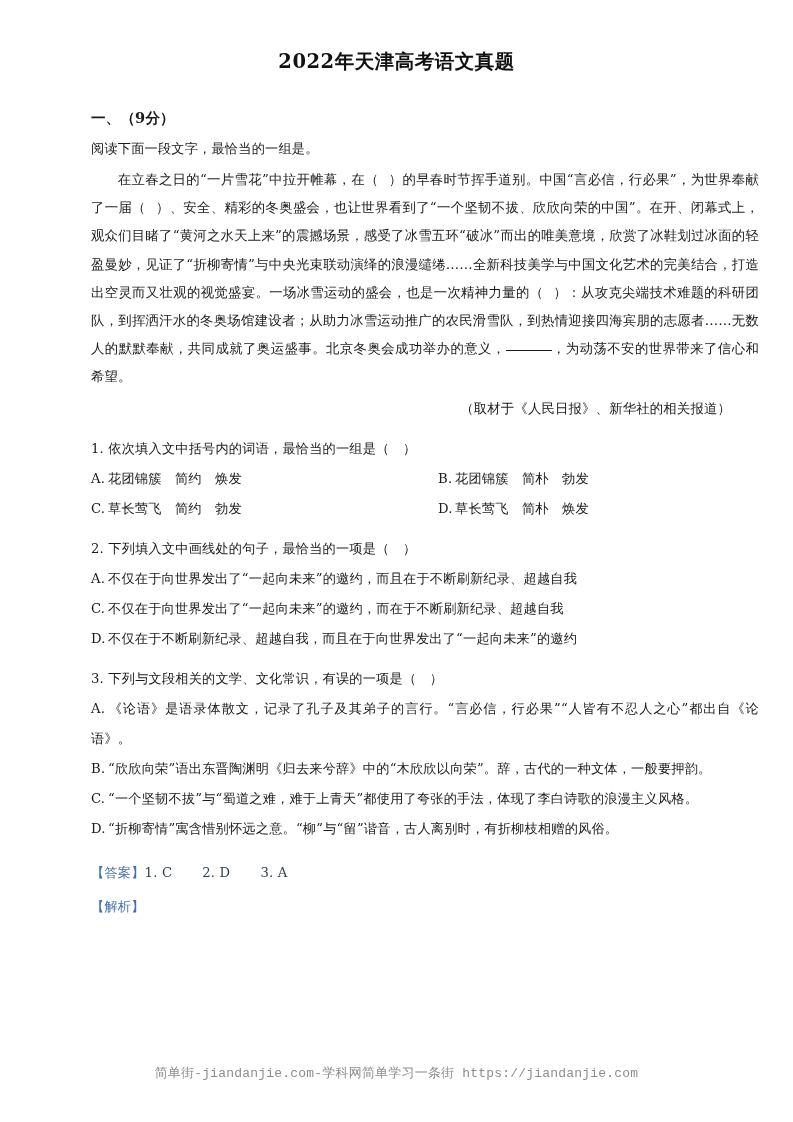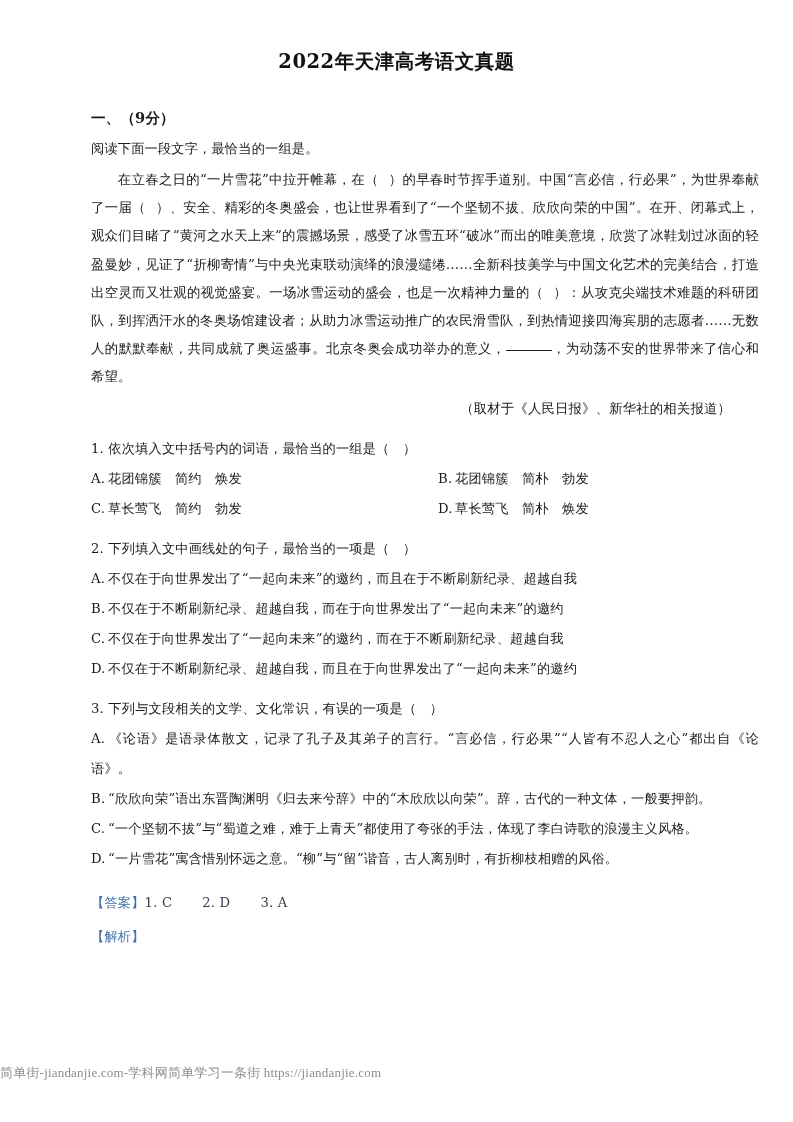--- a/index.html
+++ b/index.html
@@ -129,23 +129,24 @@
     line-height: 30px;
     color: #4472a8;
     margin-top: 4px;
     letter-spacing: 0.2px;
   }
   .footer {
     position: absolute;
     left: 0;
     top: 1064px;
     width: 793px;
+    text-align: center;
     font-size: 13px;
     color: #8d8d8d;
-    font-family: Liberation Serif, serif;
+    font-family: Liberation Mono, monospace;
     letter-spacing: 0.2px;
   }
 </style>
 </head>
 <body>
 
 <div class="page">
 
   <div class="doc-title">2022年天津高考语文真题</div>
 
@@ -165,31 +166,30 @@
         <div class="opt"><span class="opt-label">A.</span><span>花团锦簇　简约　焕发</span></div>
         <div class="opt"><span class="opt-label">B.</span><span>花团锦簇　简朴　勃发</span></div>
         <div class="opt"><span class="opt-label">C.</span><span>草长莺飞　简约　勃发</span></div>
         <div class="opt"><span class="opt-label">D.</span><span>草长莺飞　简朴　焕发</span></div>
       </div>
     </div>
 
     <div class="q-block">
       <div class="q-stem">2. 下列填入文中画线处的句子，最恰当的一项是（　）</div>
       <div class="opt-wide"><span class="opt-label">A.</span><span>不仅在于向世界发出了“一起向未来”的邀约，而且在于不断刷新纪录、超越自我</span></div>
-      <div class="opt-wide"><span class="opt-label">B.</span><span>不仅在于不断刷新纪录、超越自我，而在于向世界发出了“一起向未来”的邀约</span></div>
       <div class="opt-wide"><span class="opt-label">C.</span><span>不仅在于向世界发出了“一起向未来”的邀约，而在于不断刷新纪录、超越自我</span></div>
       <div class="opt-wide"><span class="opt-label">D.</span><span>不仅在于不断刷新纪录、超越自我，而且在于向世界发出了“一起向未来”的邀约</span></div>
     </div>
 
     <div class="q-block">
       <div class="q-stem">3. 下列与文段相关的文学、文化常识，有误的一项是（　）</div>
       <div class="opt-wide"><span class="opt-label">A.</span><span>《论语》是语录体散文，记录了孔子及其弟子的言行。“言必信，行必果”“人皆有不忍人之心”都出自《论语》。</span></div>
       <div class="opt-wide"><span class="opt-label">B.</span><span>“欣欣向荣”语出东晋陶渊明《归去来兮辞》中的“木欣欣以向荣”。辞，古代的一种文体，一般要押韵。</span></div>
       <div class="opt-wide"><span class="opt-label">C.</span><span>“一个坚韧不拔”与“蜀道之难，难于上青天”都使用了夸张的手法，体现了李白诗歌的浪漫主义风格。</span></div>
-      <div class="opt-wide"><span class="opt-label">D.</span><span>“一片雪花”寓含惜别怀远之意。“柳”与“留”谐音，古人离别时，有折柳枝相赠的风俗。</span></div>
+      <div class="opt-wide"><span class="opt-label">D.</span><span>“折柳寄情”寓含惜别怀远之意。“柳”与“留”谐音，古人离别时，有折柳枝相赠的风俗。</span></div>
     </div>
 
     <div class="answer-line"><span class="tag">【答案】</span><span class="ans-item">1. C</span><span class="ans-item">2. D</span><span class="ans-item">3. A</span></div>
 
     <div class="analysis-line">【解析】</div>
 
   </div>
 
   <div class="footer">简单街-jiandanjie.com-学科网简单学习一条街 https://jiandanjie.com</div>
 

